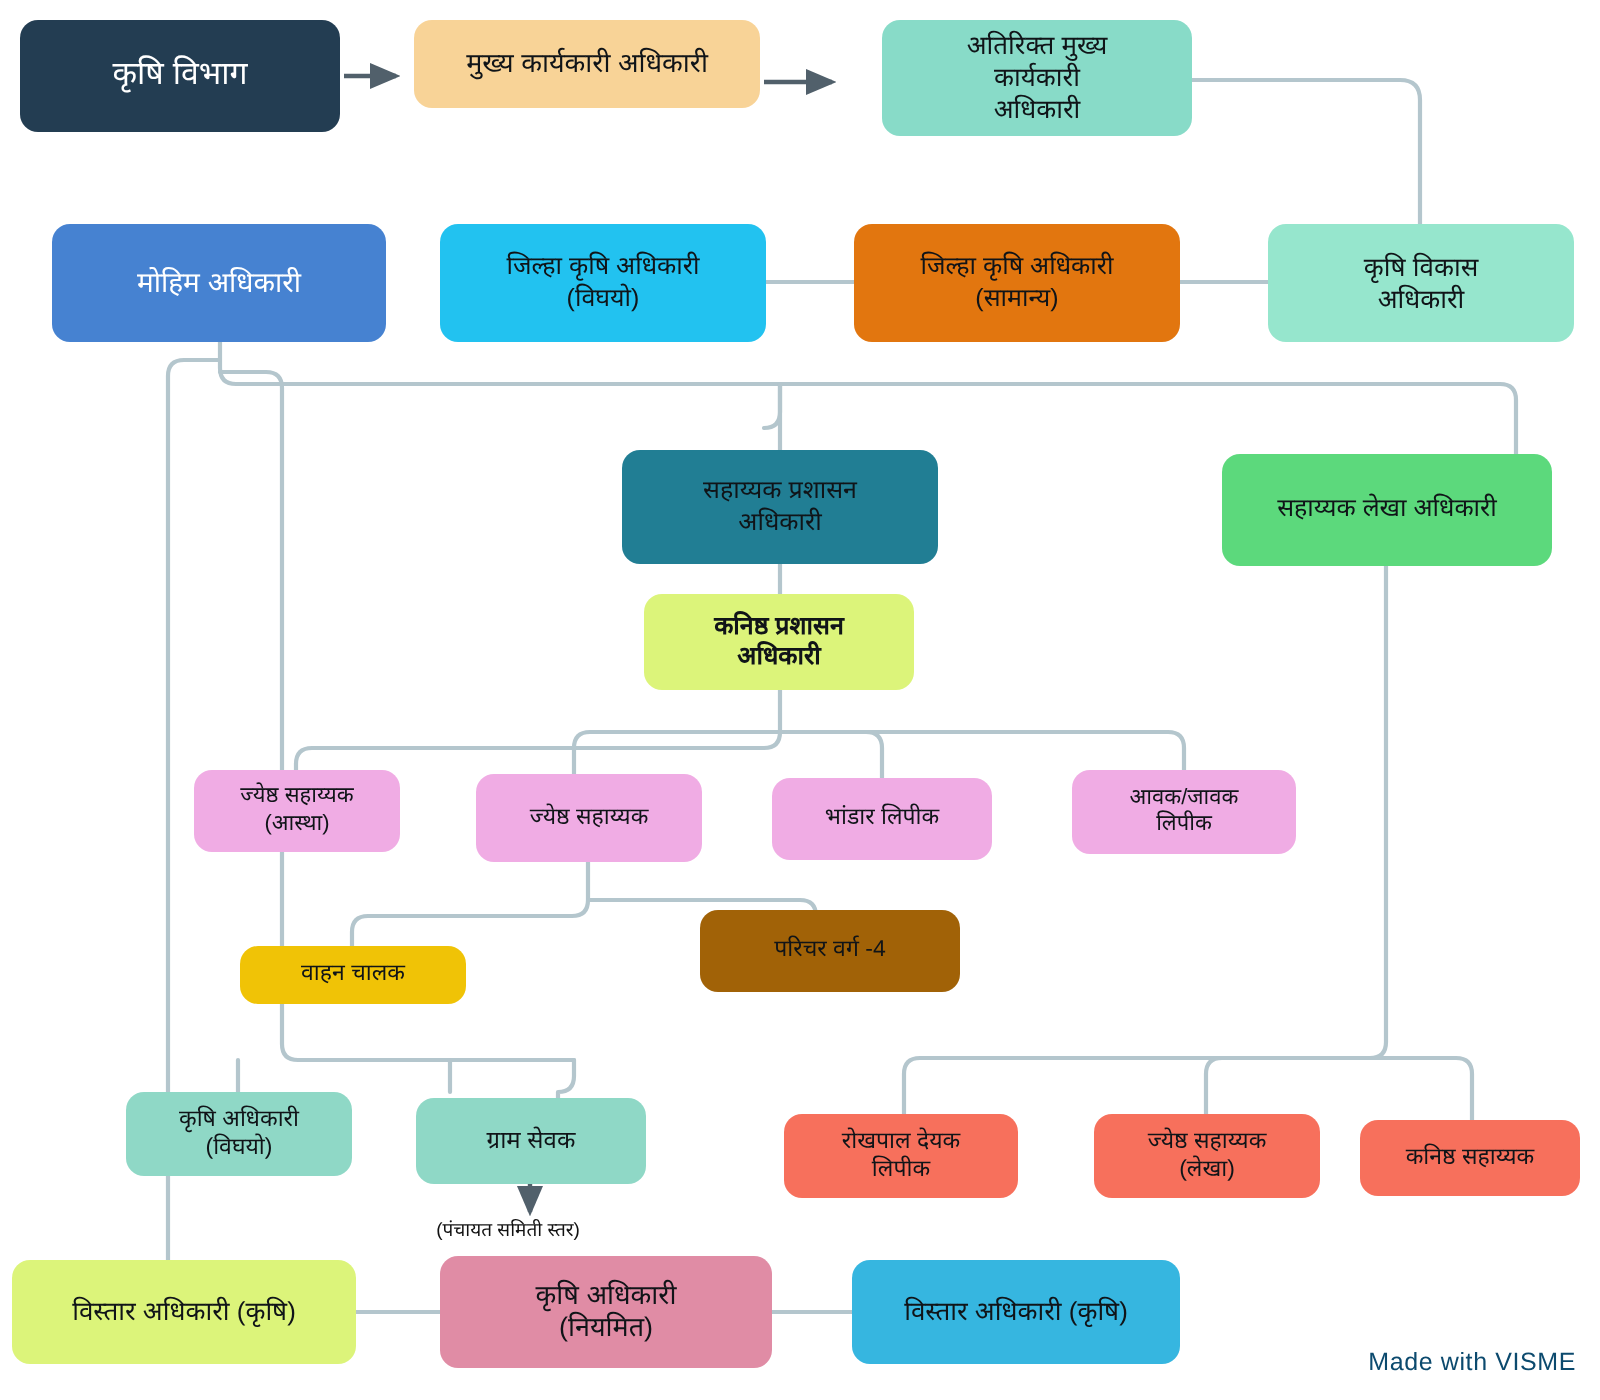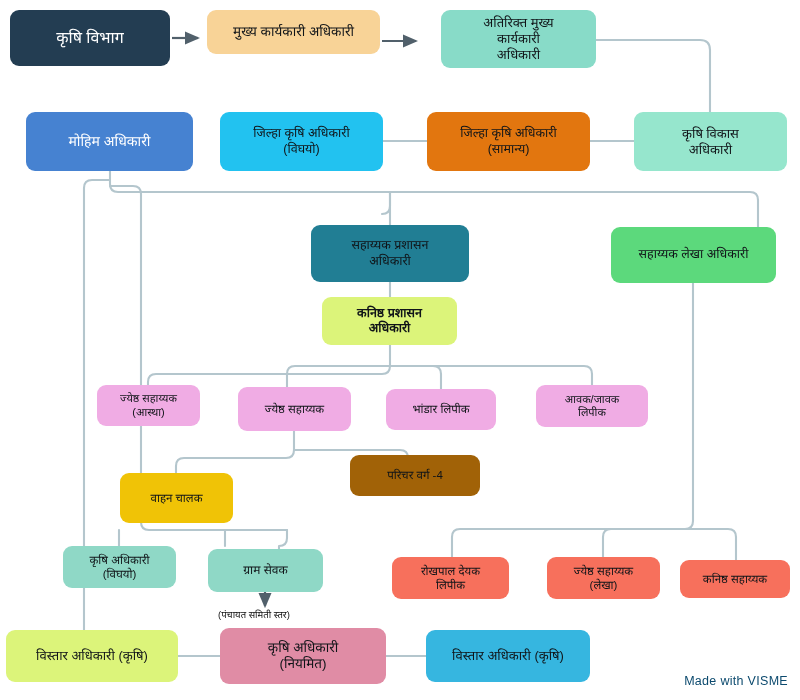--- a/index.html
+++ b/index.html
@@ -95,34 +95,34 @@
   <div class="caption" id="caption-panchayat" style="left:184px;top:608px;width:140px;">(पंचायत समिती स्तर)</div>
 <div class="node light" style="left: 10px; top: 10px; width: 160px; height: 56px; background: rgb(35, 61, 82); font-size: 16px;">कृषि विभाग</div>
     <div class="node" style="left: 207px; top: 10px; width: 173px; height: 44px; background: rgb(248, 211, 151); font-size: 13.5px;">मुख्य कार्यकारी अधिकारी</div>
     <div class="node" style="left: 428px; top: 10px; width: 155px; height: 58px; background: rgb(136, 219, 200); font-size: 13px; margin-left: 13px;">अतिरिक्त मुख्य कार्यकारी
 अधिकारी</div>
     <div class="node light" style="left: 26px; top: 112px; width: 167px; height: 59px; background: rgb(70, 130, 209); font-size: 14px;">मोहिम अधिकारी</div>
     <div class="node" style="left: 220px; top: 112px; width: 163px; height: 59px; background: rgb(34, 194, 240); font-size: 12.5px;">जिल्हा कृषि अधिकारी
 (विघयो)</div>
     <div class="node" style="left: 427px; top: 112px; width: 163px; height: 59px; background: rgb(226, 118, 15); font-size: 12.5px;">जिल्हा कृषि अधिकारी
 (सामान्य)</div>
-    <div class="node" style="left: 634px; top: 112px; width: 153px; height: 59px; background: rgb(150, 230, 205); font-size: 13px; font-family: Liberation Serif, serif;">कृषि विकास
+    <div class="node" style="left: 634px; top: 112px; width: 153px; height: 59px; background: rgb(150, 230, 205); font-size: 13px;">कृषि विकास
 अधिकारी</div>
     <div class="node" style="left: 311px; top: 225px; width: 158px; height: 57px; background: rgb(33, 126, 148); font-size: 12.5px;">सहाय्यक प्रशासन
 अधिकारी</div>
     <div class="node" style="left: 611px; top: 227px; width: 165px; height: 56px; background: rgb(92, 217, 124); font-size: 12.5px;">सहाय्यक लेखा अधिकारी</div>
     <div class="node" style="left: 322px; top: 297px; width: 135px; height: 48px; background: rgb(220, 244, 122); font-size: 12.5px; font-weight: 700;">कनिष्ठ प्रशासन
 अधिकारी</div>
     <div class="node" style="left: 97px; top: 385px; width: 103px; height: 41px; background: rgb(240, 172, 228); font-size: 11px;">ज्येष्ठ सहाय्यक
 (आस्था)</div>
     <div class="node" style="left: 238px; top: 387px; width: 113px; height: 44px; background: rgb(240, 172, 228); font-size: 11.5px;">ज्येष्ठ सहाय्यक</div>
     <div class="node" style="left: 386px; top: 389px; width: 110px; height: 41px; background: rgb(240, 172, 228); font-size: 11.5px;">भांडार लिपीक</div>
     <div class="node" style="left: 536px; top: 385px; width: 112px; height: 42px; background: rgb(240, 172, 228); font-size: 11px;">आवक/जावक
 लिपीक</div>
-    <div class="node" style="left: 120px; top: 473px; width: 113px; height: 50px; background: rgb(240, 195, 6); font-size: 11.5px;">वाहन चालक</div>
+    <div class="node" style="left: 120px; top: 473px; width: 113px; height: 29px; background: rgb(240, 195, 6); font-size: 11.5px;">वाहन चालक</div>
     <div class="node" style="left: 350px; top: 455px; width: 130px; height: 41px; background: #a16207; font-size: 11.5px;">परिचर वर्ग -4</div>
     <div class="node" style="left: 63px; top: 546px; width: 113px; height: 42px; background: rgb(143, 216, 198); font-size: 11.5px;">कृषि अधिकारी
 (विघयो)</div>
     <div class="node" style="left: 208px; top: 549px; width: 115px; height: 43px; background: rgb(143, 216, 198); font-size: 12px;">ग्राम सेवक</div>
     <div class="node" style="left: 392px; top: 557px; width: 117px; height: 42px; background: rgb(247, 112, 92); font-size: 11.5px;">रोखपाल देयक
 लिपीक</div>
     <div class="node" style="left: 547px; top: 557px; width: 113px; height: 42px; background: rgb(247, 112, 92); font-size: 11.5px;">ज्येष्ठ सहाय्यक
 (लेखा)</div>
     <div class="node" style="left: 680px; top: 560px; width: 110px; height: 38px; background: rgb(247, 112, 92); font-size: 11.5px;">कनिष्ठ सहाय्यक</div>
     <div class="node" style="left: 6px; top: 630px; width: 172px; height: 52px; background: rgb(220, 244, 122); font-size: 13px;">विस्तार अधिकारी (कृषि)</div>

